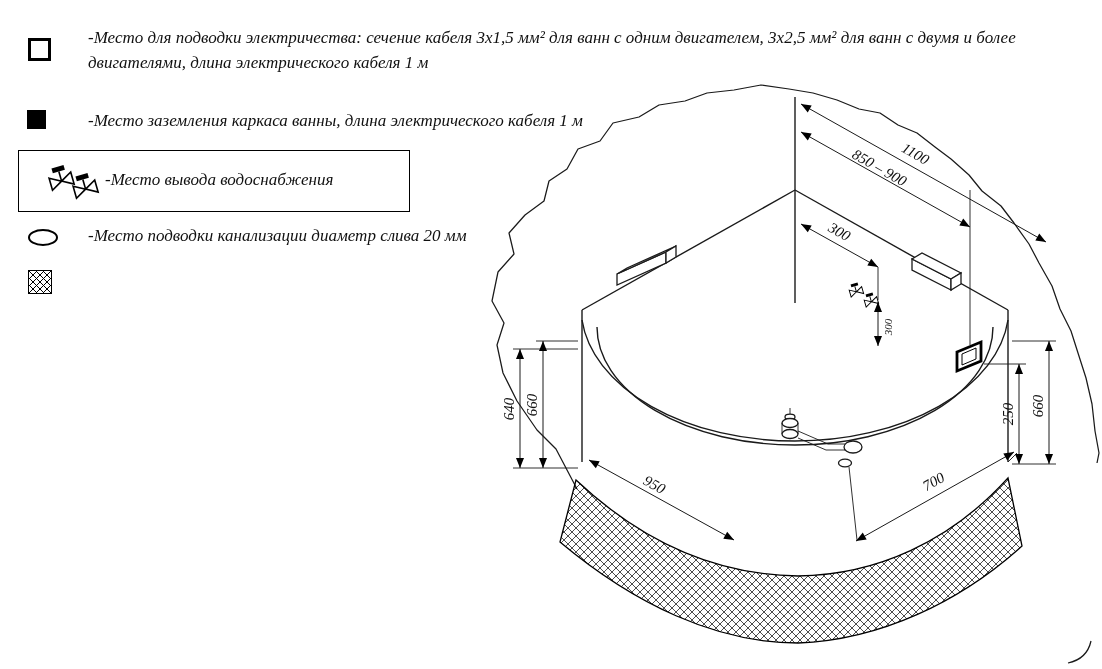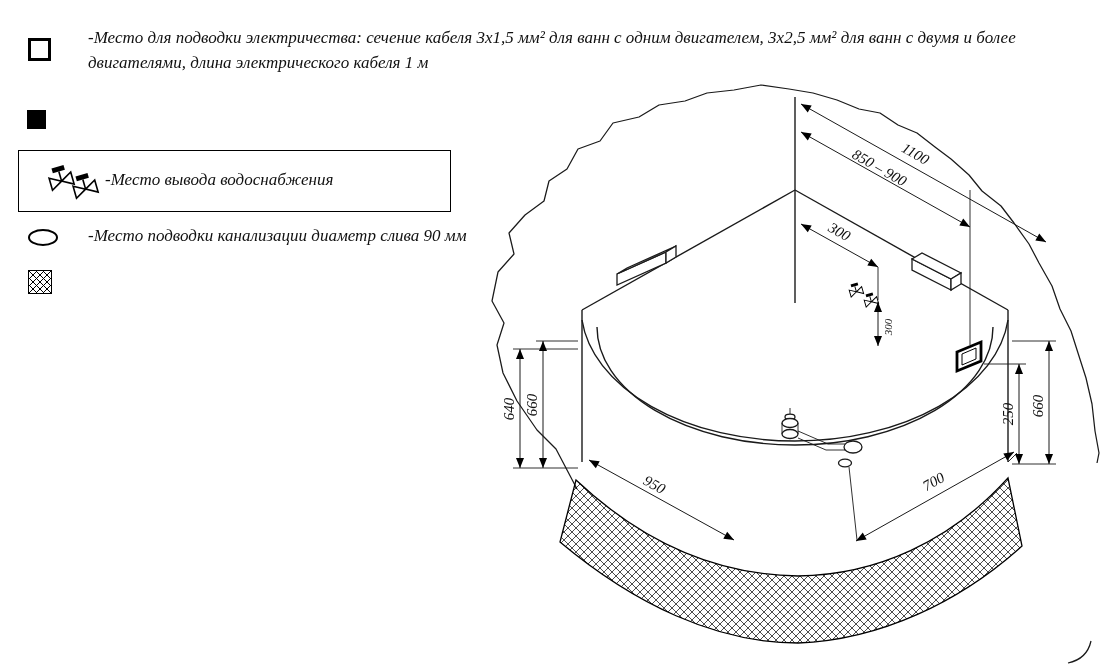--- a/index.html
+++ b/index.html
@@ -8,21 +8,21 @@
   
   .legend-item{position:absolute;}
   .legend-label{font-style:italic;font-size:17px;line-height:1.45;color:#101010;}
   .sym-hollow-square{width:17px;height:17px;border:3px solid #000;background:#fff;}
   .sym-filled-square{width:19px;height:19px;background:#000;}
   .sym-ellipse{width:26px;height:13px;border:2px solid #000;border-radius:50%;background:#fff;}
   .sym-xhatch{width:22px;height:22px;border:1.5px solid #000;
       background:
         repeating-linear-gradient(45deg,#000 0 1px,transparent 1px 5px),
         repeating-linear-gradient(-45deg,#000 0 1px,transparent 1px 5px);}
-  .water-box{position:absolute;left:18px;top:150px;width:390px;height:60px;border:1.4px solid #000;background:#fff;padding-left:41px;}
+  .water-box{position:absolute;left:18px;top:150px;width:390px;height:60px;border:1.4px solid #000;background:#fff;}
   .water-box .legend-label{position:absolute;left:86px;top:17px;}
   
   svg.scene{position:absolute;left:0;top:0;}
   .ln{stroke:#1a1a1a;fill:none;stroke-width:1.4;}
   .thin{stroke:#1a1a1a;fill:none;stroke-width:0.9;}
   .cloud{stroke:#1a1a1a;fill:none;stroke-width:1.25;stroke-linejoin:round;}
   .dim{stroke:#1a1a1a;fill:none;stroke-width:1;marker-start:url(#arr);marker-end:url(#arr);}
   .dimtxt{font:italic 15px "Liberation Serif",serif;fill:#111;}
   .dimtxt.small{font-size:11px;}
   .fw{fill:#fff;stroke:#1a1a1a;stroke-width:1.3;}
@@ -50,33 +50,34 @@
   </svg>
 
   <div class="legend-item" style="left:28px;top:38px;">
     <div class="sym-hollow-square"></div>
   </div>
   <div class="legend-item legend-label" style="left:88px;top:26px;width:945px;">-Место для подводки электричества: сечение кабеля 3х1,5 мм² для ванн с одним двигателем, 3х2,5 мм² для ванн с двумя и более двигателями, длина электрического кабеля 1 м</div>
 
   <div class="legend-item" style="left:27px;top:110px;">
     <div class="sym-filled-square"></div>
   </div>
+  <div class="legend-item legend-label" style="left:88px;top:109px;width:900px;">-Место заземления каркаса ванны, длина электрического кабеля 1 м</div>
 
   <div class="water-box">
     <svg width="70" height="52" style="position:absolute;left:22px;top:4px;">
       <use href="#valveGlyph" transform="translate(6,16) rotate(-16) scale(1.25)"></use>
       <use href="#valveGlyph" transform="translate(30,24) rotate(-16) scale(1.25)"></use>
     </svg>
     <div class="legend-label">-Место вывода водоснабжения</div>
   </div>
 
   <div class="legend-item" style="left:28px;top:229px;">
     <div class="sym-ellipse"></div>
   </div>
-  <div class="legend-item legend-label" style="left:88px;top:224px;width:900px;">-Место подводки канализации диаметр слива 90 мм</div>
+  <div class="legend-item legend-label" style="left:88px;top:224px;width:900px;">-Место подводки канализации диаметр слива 20 мм</div>
 
   <div class="legend-item" style="left:28px;top:270px;">
     <div class="sym-xhatch"></div>
   </div>
 
   <svg class="scene" width="1102" height="669" viewBox="0 0 1102 669">
 
     <g>
       <path class="cloud" d="M577,489 L556,449 L537,430 L517,401 L503,373 L497,345 L504,323 L492,301
         L498,272 L514,254 L509,233 L525,215 L544,201 L549,181 L567,169 L578,149 L600,141 L613,123

